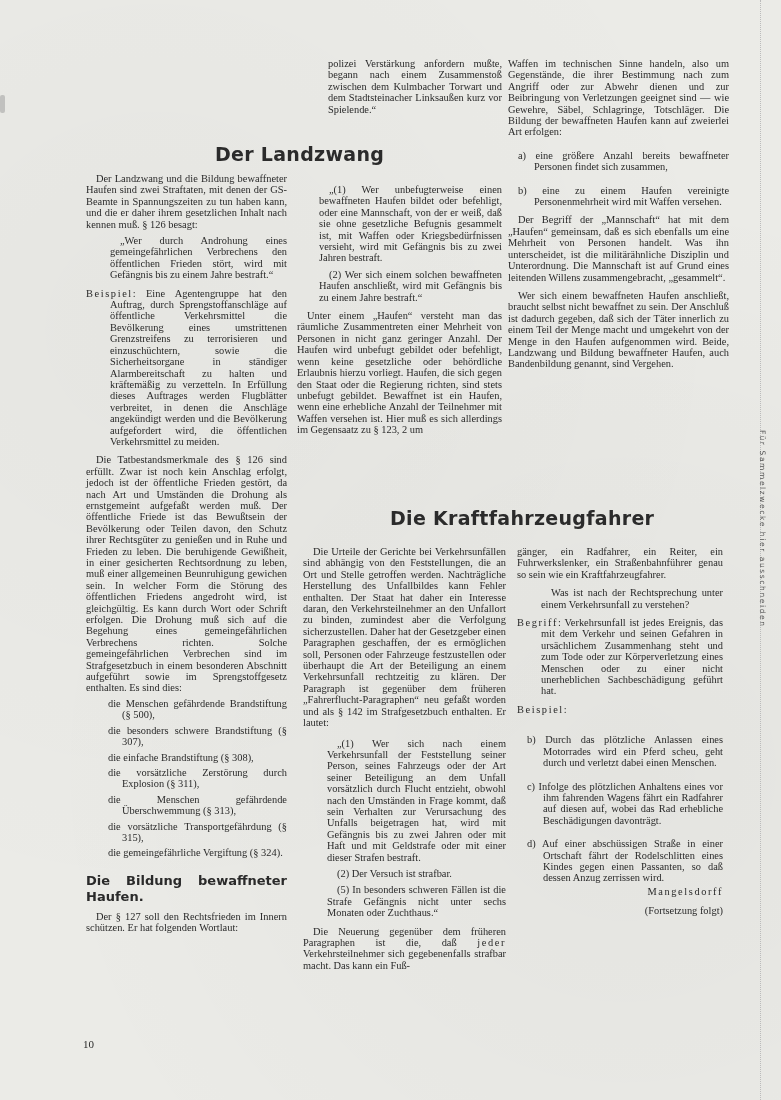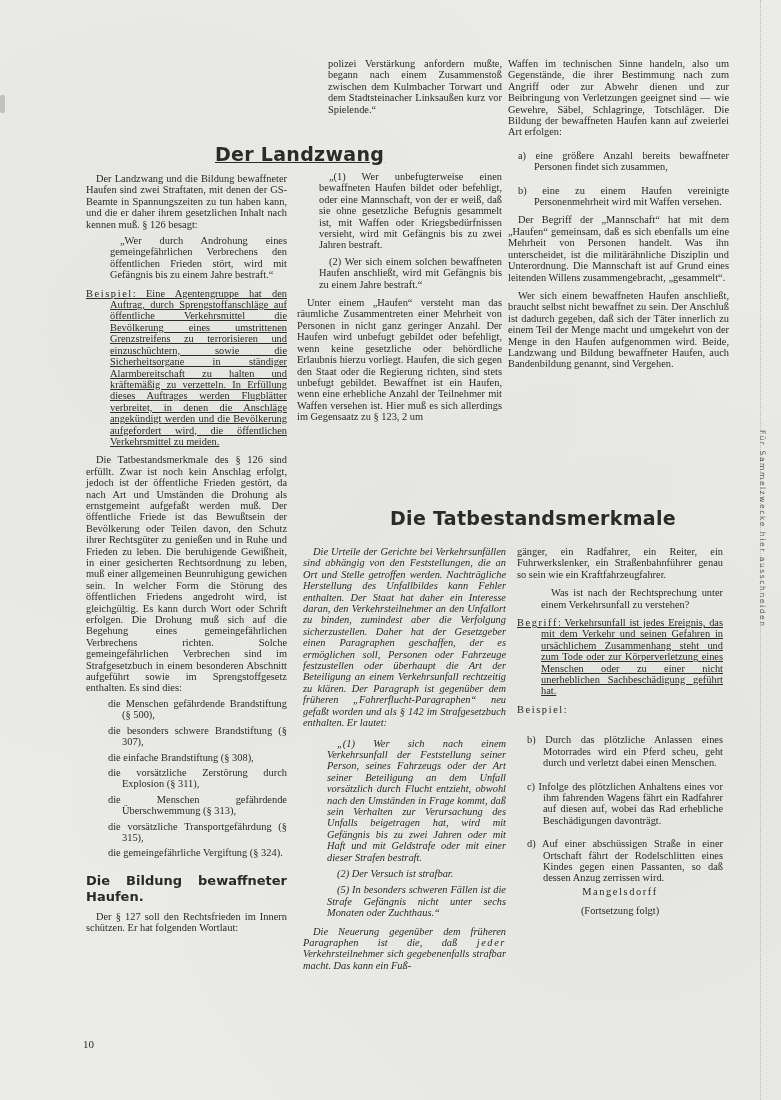--- a/index.html
+++ b/index.html
@@ -20,25 +20,25 @@
   .col p { margin: 0; text-indent: 10px; }
   .col p.noind { text-indent: 0; }
   .quote { padding-left: 24px; }
   .quote p { text-indent: 10px; margin-top: 5px; }
   .heading {
     position: absolute; font-family: "DejaVu Sans", sans-serif; font-weight: bold;
     color: #2b2b2b; letter-spacing: 0.3px;
   }
   .h2 { font-family: "DejaVu Sans", sans-serif; font-weight: bold; font-size: 13px; line-height: 16px; margin: 0; color: #2a2a2a; }
   .sp { letter-spacing: 1.6px; }
-  .hang { padding-left: 24px; text-indent: -24px !important; text-decoration: underline; }
+  .hang { padding-left: 24px; text-indent: -24px !important; }
   .item { padding-left: 26px; text-indent: -16px !important; margin-top: 5px !important; }
   .listitem { padding-left: 36px; text-indent: -14px !important; margin-top: 4px !important; }
   .gap { height: 7px; }
-  .right { text-align: center; }
+  .right { text-align: right; }
   .pageno { position: absolute; left: 83px; top: 1038px; font-size: 11px; font-weight: normal; }
   .sidebar-text {
     position: absolute; left: 755px; top: 430px; width: 12px; height: 260px;
     writing-mode: vertical-rl; font-family: "DejaVu Sans", sans-serif; font-size: 7.5px;
     letter-spacing: 1.6px; color: #555;
   }
   .cutline { position: absolute; left: 760px; top: 0; width: 0; height: 1100px; border-left: 1px dotted #bbb; }
   .holemark { position: absolute; left: 0; top: 95px; width: 5px; height: 18px; background: #999; border-radius: 2px; opacity: 0.5; }
 </style>
 </head>
@@ -46,21 +46,21 @@
 
 <div class="page">
   <div class="holemark"></div>
   <div class="cutline"></div>
   <div class="sidebar-text">Für Sammelzwecke hier ausschneiden</div>
 
   <div class="col" style="left:328px; top:58px; width:174px;">
     <p class="noind">polizei Verstärkung anfordern mußte, begann nach einem Zusammenstoß zwischen dem Kulmbacher Torwart und dem Stadtsteinacher Linksaußen kurz vor Spielende.“</p>
   </div>
 
-  <div class="heading" style="left:215px; top:143px; font-size:19px;text-decoration:underline;">Der Landzwang</div>
+  <div class="heading" style="left:215px; top:143px; font-size:19px;">Der Landzwang</div>
 
   <div class="col" style="left:86px; top:173px; width:201px;">
     <p>Der Landzwang und die Bildung bewaffneter Haufen sind zwei Straftaten, mit denen der GS-Beamte in Spannungszeiten zu tun haben kann, und die er daher ihrem gesetzlichen Inhalt nach kennen muß. § 126 besagt:</p>
     <div class="quote">
       <p>„Wer durch Androhung eines gemeingefährlichen Verbrechens den öffentlichen Frieden stört, wird mit Gefängnis bis zu einem Jahre bestraft.“</p>
     </div>
     <div class="gap"></div>
     <p class="noind hang"><span class="sp">Beispiel</span><span>: Eine Agentengruppe hat den Auftrag, durch Sprengstoffanschläge auf öffentliche Verkehrsmittel die Bevölkerung eines umstrittenen Grenzstreifens zu terrorisieren und einzuschüchtern, sowie die Sicherheitsorgane in ständiger Alarmbereitschaft zu halten und kräftemäßig zu verzetteln. In Erfüllung dieses Auftrages werden Flugblätter verbreitet, in denen die Anschläge angekündigt werden und die Bevölkerung aufgefordert wird, die öffentlichen Verkehrsmittel zu meiden.</span></p>
     <div class="gap"></div>
     <p>Die Tatbestandsmerkmale des § 126 sind erfüllt. Zwar ist noch kein Anschlag erfolgt, jedoch ist der öffentliche Frieden gestört, da nach Art und Umständen die Drohung als ernstgemeint aufgefaßt werden muß. Der öffentliche Friede ist das Bewußtsein der Bevölkerung oder Teilen davon, den Schutz ihrer Rechtsgüter zu genießen und in Ruhe und Frieden zu leben. Die beruhigende Gewißheit, in einer gesicherten Rechtsordnung zu leben, muß einer allgemeinen Beunruhigung gewichen sein. In welcher Form die Störung des öffentlichen Friedens angedroht wird, ist gleichgültig. Es kann durch Wort oder Schrift erfolgen. Die Drohung muß sich auf die Begehung eines gemeingefährlichen Verbrechens richten. Solche gemeingefährlichen Verbrechen sind im Strafgesetzbuch in einem besonderen Abschnitt aufgeführt sowie im Sprengstoffgesetz enthalten. Es sind dies:</p>
@@ -70,44 +70,44 @@
     <p class="listitem">die vorsätzliche Zerstörung durch Explosion (§ 311),</p>
     <p class="listitem">die Menschen gefährdende Überschwemmung (§ 313),</p>
     <p class="listitem">die vorsätzliche Transportgefährdung (§ 315),</p>
     <p class="listitem">die gemeingefährliche Vergiftung (§ 324).</p>
     <div style="height:14px"></div>
     <h2 class="h2">Die Bildung bewaffneter Haufen.</h2>
     <div style="height:6px"></div>
     <p>Der § 127 soll den Rechtsfrieden im Innern schützen. Er hat folgenden Wortlaut:</p>
   </div>
 
-  <div class="col" style="left:297px; top:171px; width:205px;">
+  <div class="col" style="left:297px; top:184px; width:205px;">
     <div class="quote" style="padding-left:22px;">
       <p style="margin-top:0">„(1) Wer unbefugterweise einen bewaffneten Haufen bildet oder befehligt, oder eine Mannschaft, von der er weiß, daß sie ohne gesetzliche Befugnis gesammelt ist, mit Waffen oder Kriegsbedürfnissen versieht, wird mit Gefängnis bis zu zwei Jahren bestraft.</p>
       <p>(2) Wer sich einem solchen bewaffneten Haufen anschließt, wird mit Gefängnis bis zu einem Jahre bestraft.“</p>
     </div>
     <div class="gap"></div>
     <p>Unter einem „Haufen“ versteht man das räumliche Zusammentreten einer Mehrheit von Personen in nicht ganz geringer Anzahl. Der Haufen wird unbefugt gebildet oder befehligt, wenn keine gesetzliche oder behördliche Erlaubnis hierzu vorliegt. Haufen, die sich gegen den Staat oder die Regierung richten, sind stets unbefugt gebildet. Bewaffnet ist ein Haufen, wenn eine erhebliche Anzahl der Teilnehmer mit Waffen versehen ist. Hier muß es sich allerdings im Gegensaatz zu § 123, 2 um</p>
   </div>
 
   <div class="col" style="left:508px; top:58px; width:221px;">
     <p class="noind">Waffen im technischen Sinne handeln, also um Gegenstände, die ihrer Bestimmung nach zum Angriff oder zur Abwehr dienen und zur Beibringung von Verletzungen geeignet sind — wie Gewehre, Säbel, Schlagringe, Totschläger. Die Bildung der bewaffneten Haufen kann auf zweierlei Art erfolgen:</p>
     <div class="gap"></div>
     <p class="noind item"><span>a)</span> <span>eine größere Anzahl bereits bewaffneter Personen findet sich zusammen,</span></p>
     <div class="gap"></div>
     <p class="noind item"><span>b)</span> <span>eine zu einem Haufen vereinigte Personenmehrheit wird mit Waffen versehen.</span></p>
     <div class="gap"></div>
     <p>Der Begriff der „Mannschaft“ hat mit dem „Haufen“ gemeinsam, daß es sich ebenfalls um eine Mehrheit von Personen handelt. Was ihn unterscheidet, ist die militärähnliche Disziplin und Unterordnung. Die Mannschaft ist auf Grund eines leitenden Willens zusammengebracht, „gesammelt“.</p>
     <div class="gap"></div>
     <p>Wer sich einem bewaffneten Haufen anschließt, braucht selbst nicht bewaffnet zu sein. Der Anschluß ist dadurch gegeben, daß sich der Täter innerlich zu einem Teil der Menge macht und umgekehrt von der Menge in den Haufen aufgenommen wird. Beide, Landzwang und Bildung bewaffneter Haufen, auch Bandenbildung genannt, sind Vergehen.</p>
   </div>
 
-  <div class="heading" style="left:390px; top:507px; font-size:19px;">Die Tatbestandsmerkmale</div>
+  <div class="heading" style="left:390px; top:507px; font-size:19px;">Die Kraftfahrzeugfahrer</div>
 
-  <div class="col" style="left:303px; top:546px; width:203px;font-style:italic;">
+  <div class="col" style="left:303px; top:546px; width:203px;">
     <p>Die Urteile der Gerichte bei Verkehrsunfällen sind abhängig von den Feststellungen, die an Ort und Stelle getroffen werden. Nachträgliche Herstellung des Unfallbildes kann Fehler enthalten. Der Staat hat daher ein Interesse daran, den Verkehrsteilnehmer an den Unfallort zu binden, zumindest aber die Verfolgung sicherzustellen. Daher hat der Gesetzgeber einen Paragraphen geschaffen, der es ermöglichen soll, Personen oder Fahrzeuge festzustellen oder überhaupt die Art der Beteiligung an einem Verkehrsunfall rechtzeitig zu klären. Der Paragraph ist gegenüber dem früheren „Fahrerflucht-Paragraphen“ neu gefaßt worden und als § 142 im Strafgesetzbuch enthalten. Er lautet:</p>
     <div class="quote">
       <p style="margin-top:9px">„(1) Wer sich nach einem Verkehrsunfall der Feststellung seiner Person, seines Fahrzeugs oder der Art seiner Beteiligung an dem Unfall vorsätzlich durch Flucht entzieht, obwohl nach den Umständen in Frage kommt, daß sein Verhalten zur Verursachung des Unfalls beigetragen hat, wird mit Gefängnis bis zu zwei Jahren oder mit Haft und mit Geldstrafe oder mit einer dieser Strafen bestraft.</p>
       <p>(2) Der Versuch ist strafbar.</p>
       <p>(5) In besonders schweren Fällen ist die Strafe Gefängnis nicht unter sechs Monaten oder Zuchthaus.“</p>
     </div>
     <div class="gap"></div>
     <p><span>Die Neuerung gegenüber dem früheren Paragraphen ist die, daß </span><span class="sp">jeder</span><span> Verkehrsteilnehmer sich gegebenenfalls strafbar macht. Das kann ein Fuß-</span></p>
   </div>
 

